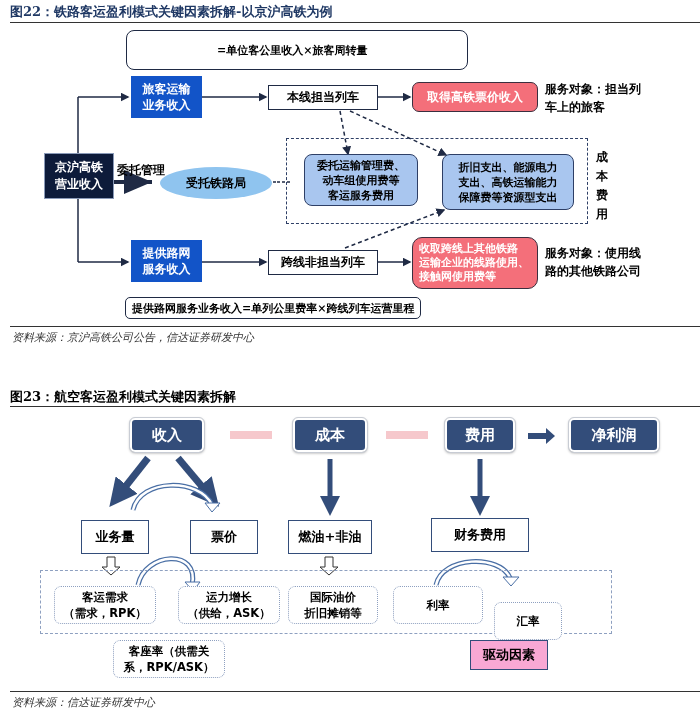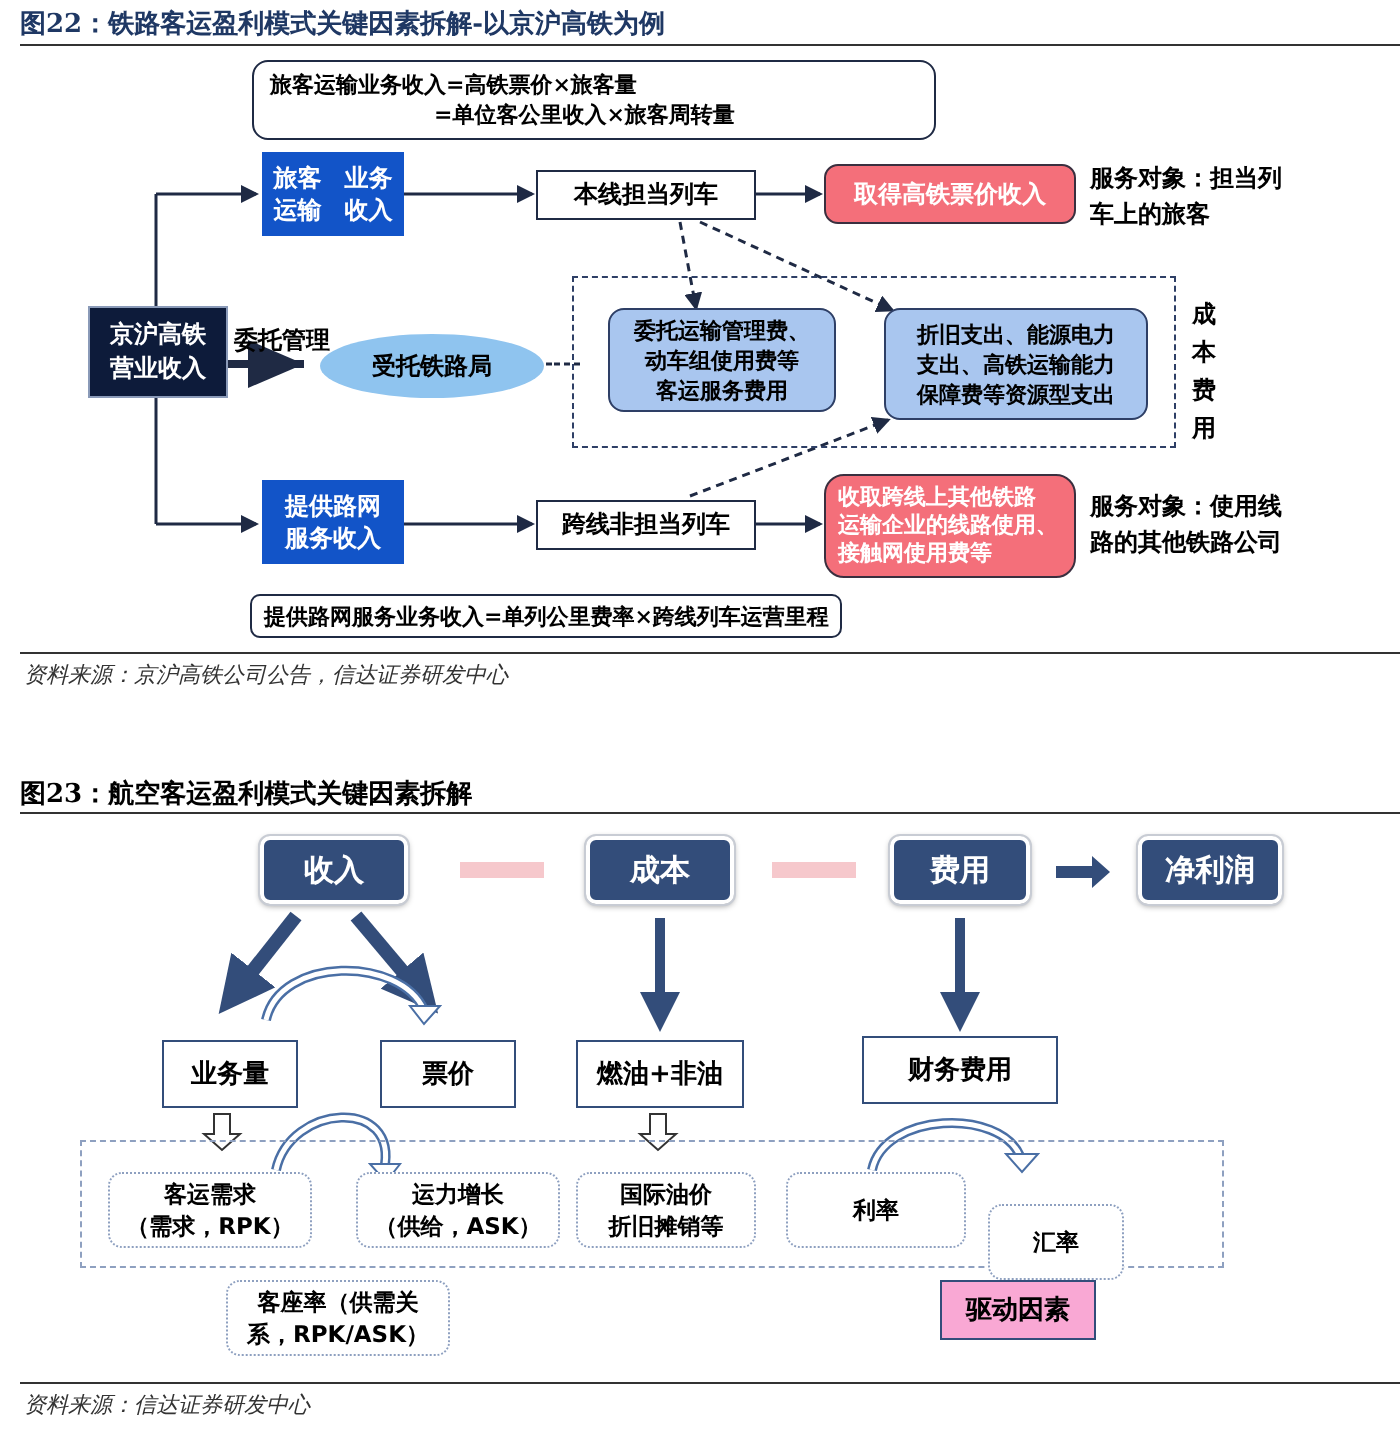--- a/index.html
+++ b/index.html
@@ -60,30 +60,29 @@
   <line x1="340" y1="111" x2="348" y2="154" stroke="#1f2a44" stroke-width="1.5" stroke-dasharray="4,3" marker-end="url(#arr2)"></line>
   <line x1="350" y1="111" x2="446" y2="155" stroke="#1f2a44" stroke-width="1.5" stroke-dasharray="4,3" marker-end="url(#arr2)"></line>
 
   <line x1="345" y1="248" x2="444" y2="210" stroke="#1f2a44" stroke-width="1.5" stroke-dasharray="4,3" marker-end="url(#arr2)"></line>
 
   <line x1="290" y1="182" x2="276" y2="182" stroke="#1f2a44" stroke-width="1.5" stroke-dasharray="3,2"></line>
   <line x1="276" y1="182" x2="246" y2="182" stroke="#1f2a44" stroke-width="1.5" stroke-dasharray="3,2" marker-end="url(#arr2)"></line>
 </svg>
 
 <div class="abs box formula" style="left:126px;top:30px;width:342px;height:40px;flex-direction:column;align-items:flex-start;padding-left:8px;">
-  <span>旅客运输业务收入=高铁票价×旅客量</span>
   <span style="margin-left:82px;">=单位客公里收入×旅客周转量</span>
 </div>
 
 <div class="abs box navy" style="left:44px;top:153px;width:70px;height:46px;flex-direction:column;">
   <span>京沪高铁</span>
   <span>营业收入</span>
 </div>
 
-<div class="abs box blue-solid" style="left:131px;top:76px;width:71px;height:42px;flex-direction:row;">
+<div class="abs box blue-solid" style="left:131px;top:76px;width:71px;height:42px;flex-direction:column;">
   <span>旅客运输</span>
   <span>业务收入</span>
 </div>
 
 <div class="abs box blue-solid" style="left:131px;top:240px;width:71px;height:42px;flex-direction:column;">
   <span>提供路网</span>
   <span>服务收入</span>
 </div>
 
 <div class="abs box whitebox" style="left:268px;top:85px;width:110px;height:25px;">本线担当列车</div>
@@ -166,21 +165,21 @@
 
   <path d="M107,557 L115,557 L115,567 L120,567 L111,575 L102,567 L107,567 z" fill="#fff" stroke="#333" stroke-width="1"></path>
   <path d="M325,557 L333,557 L333,567 L338,567 L329,575 L320,567 L325,567 z" fill="#fff" stroke="#333" stroke-width="1"></path>
 </svg>
 
 <div class="abs box navybtn" style="left:130px;top:418px;width:74px;height:34px;">收入</div>
 <div class="abs pinkbar" style="left:230px;top:431px;width:42px;"></div>
 <div class="abs box navybtn" style="left:293px;top:418px;width:74px;height:34px;">成本</div>
 <div class="abs pinkbar" style="left:386px;top:431px;width:42px;"></div>
 <div class="abs box navybtn" style="left:445px;top:418px;width:70px;height:34px;">费用</div>
-<div class="abs box navybtn" style="left:569px;top:418px;width:72px;height:34px;">净利润</div>
+<div class="abs box navybtn" style="left:569px;top:418px;width:90px;height:34px;">净利润</div>
 
 <div class="abs box whitebox2" style="left:81px;top:520px;width:68px;height:34px;">业务量</div>
 <div class="abs box whitebox2" style="left:190px;top:520px;width:68px;height:34px;">票价</div>
 <div class="abs box whitebox2" style="left:288px;top:520px;width:84px;height:34px;">燃油+非油</div>
 <div class="abs box whitebox2" style="left:431px;top:518px;width:98px;height:34px;">财务费用</div>
 
 <div class="abs dotted-region" style="left:40px;top:570px;width:570px;height:62px;"></div>
 
 <div class="abs box dotbox" style="left:54px;top:586px;width:102px;height:38px;flex-direction:column;">
   <span>客运需求</span>

